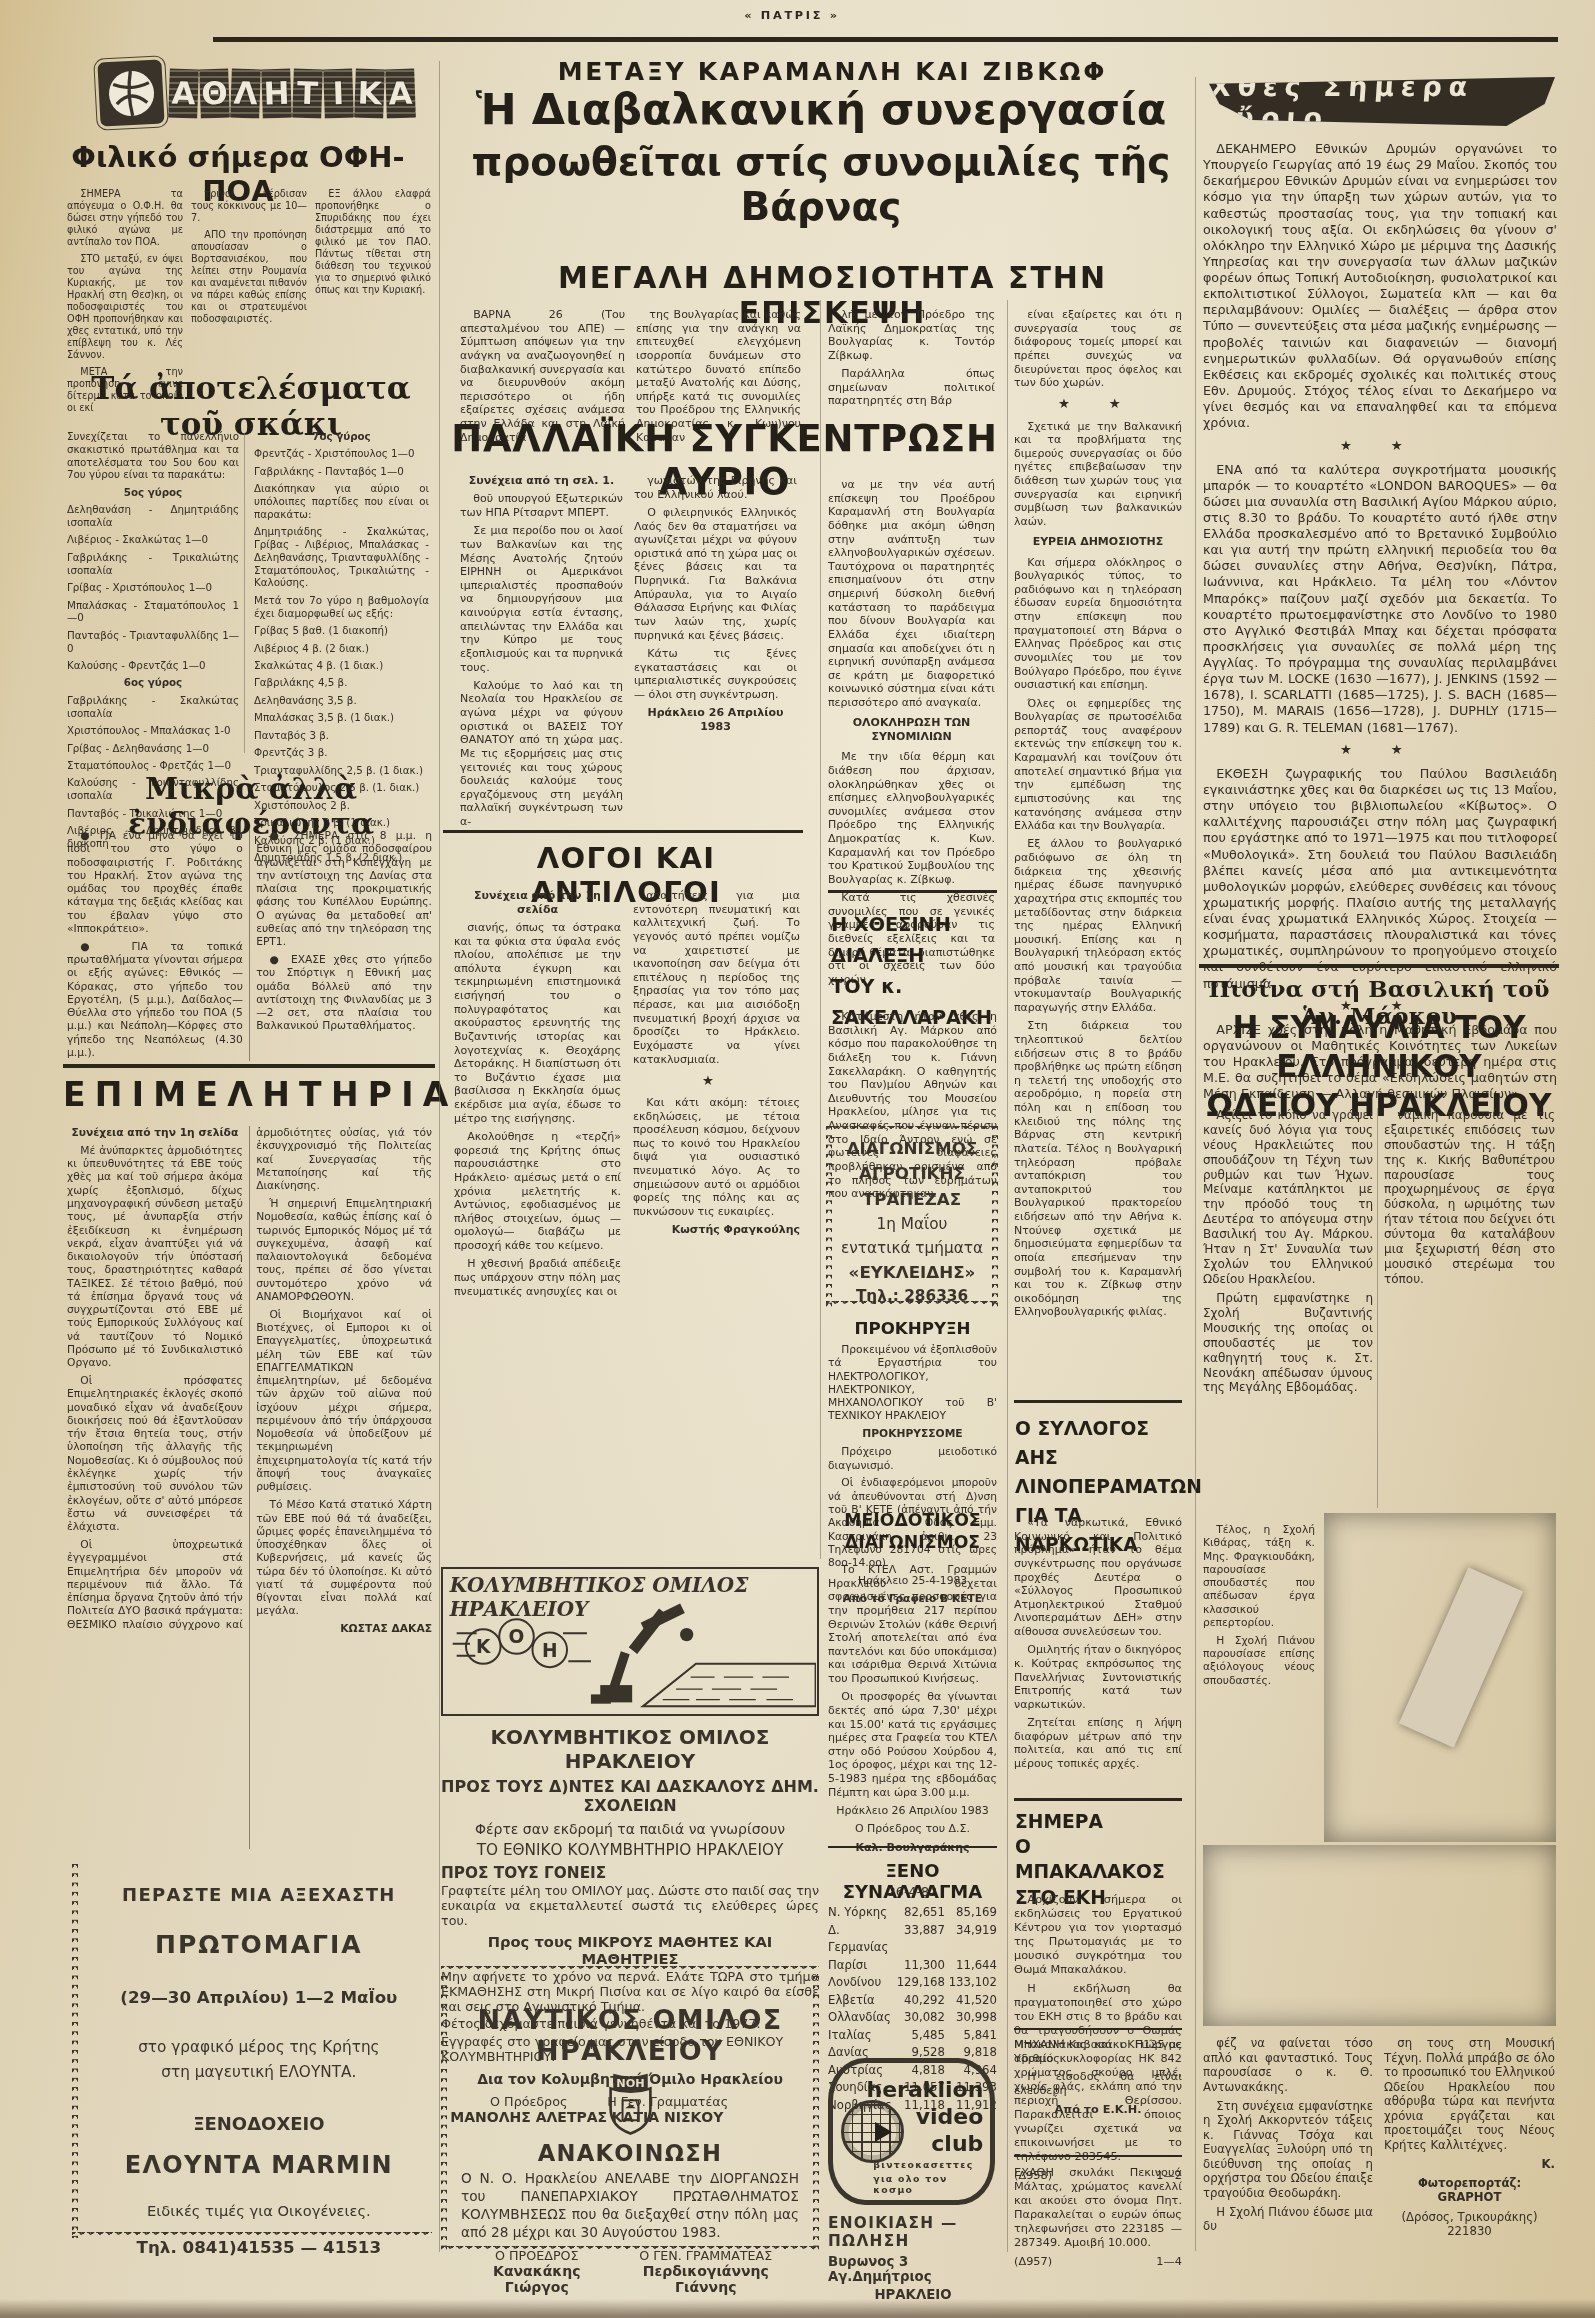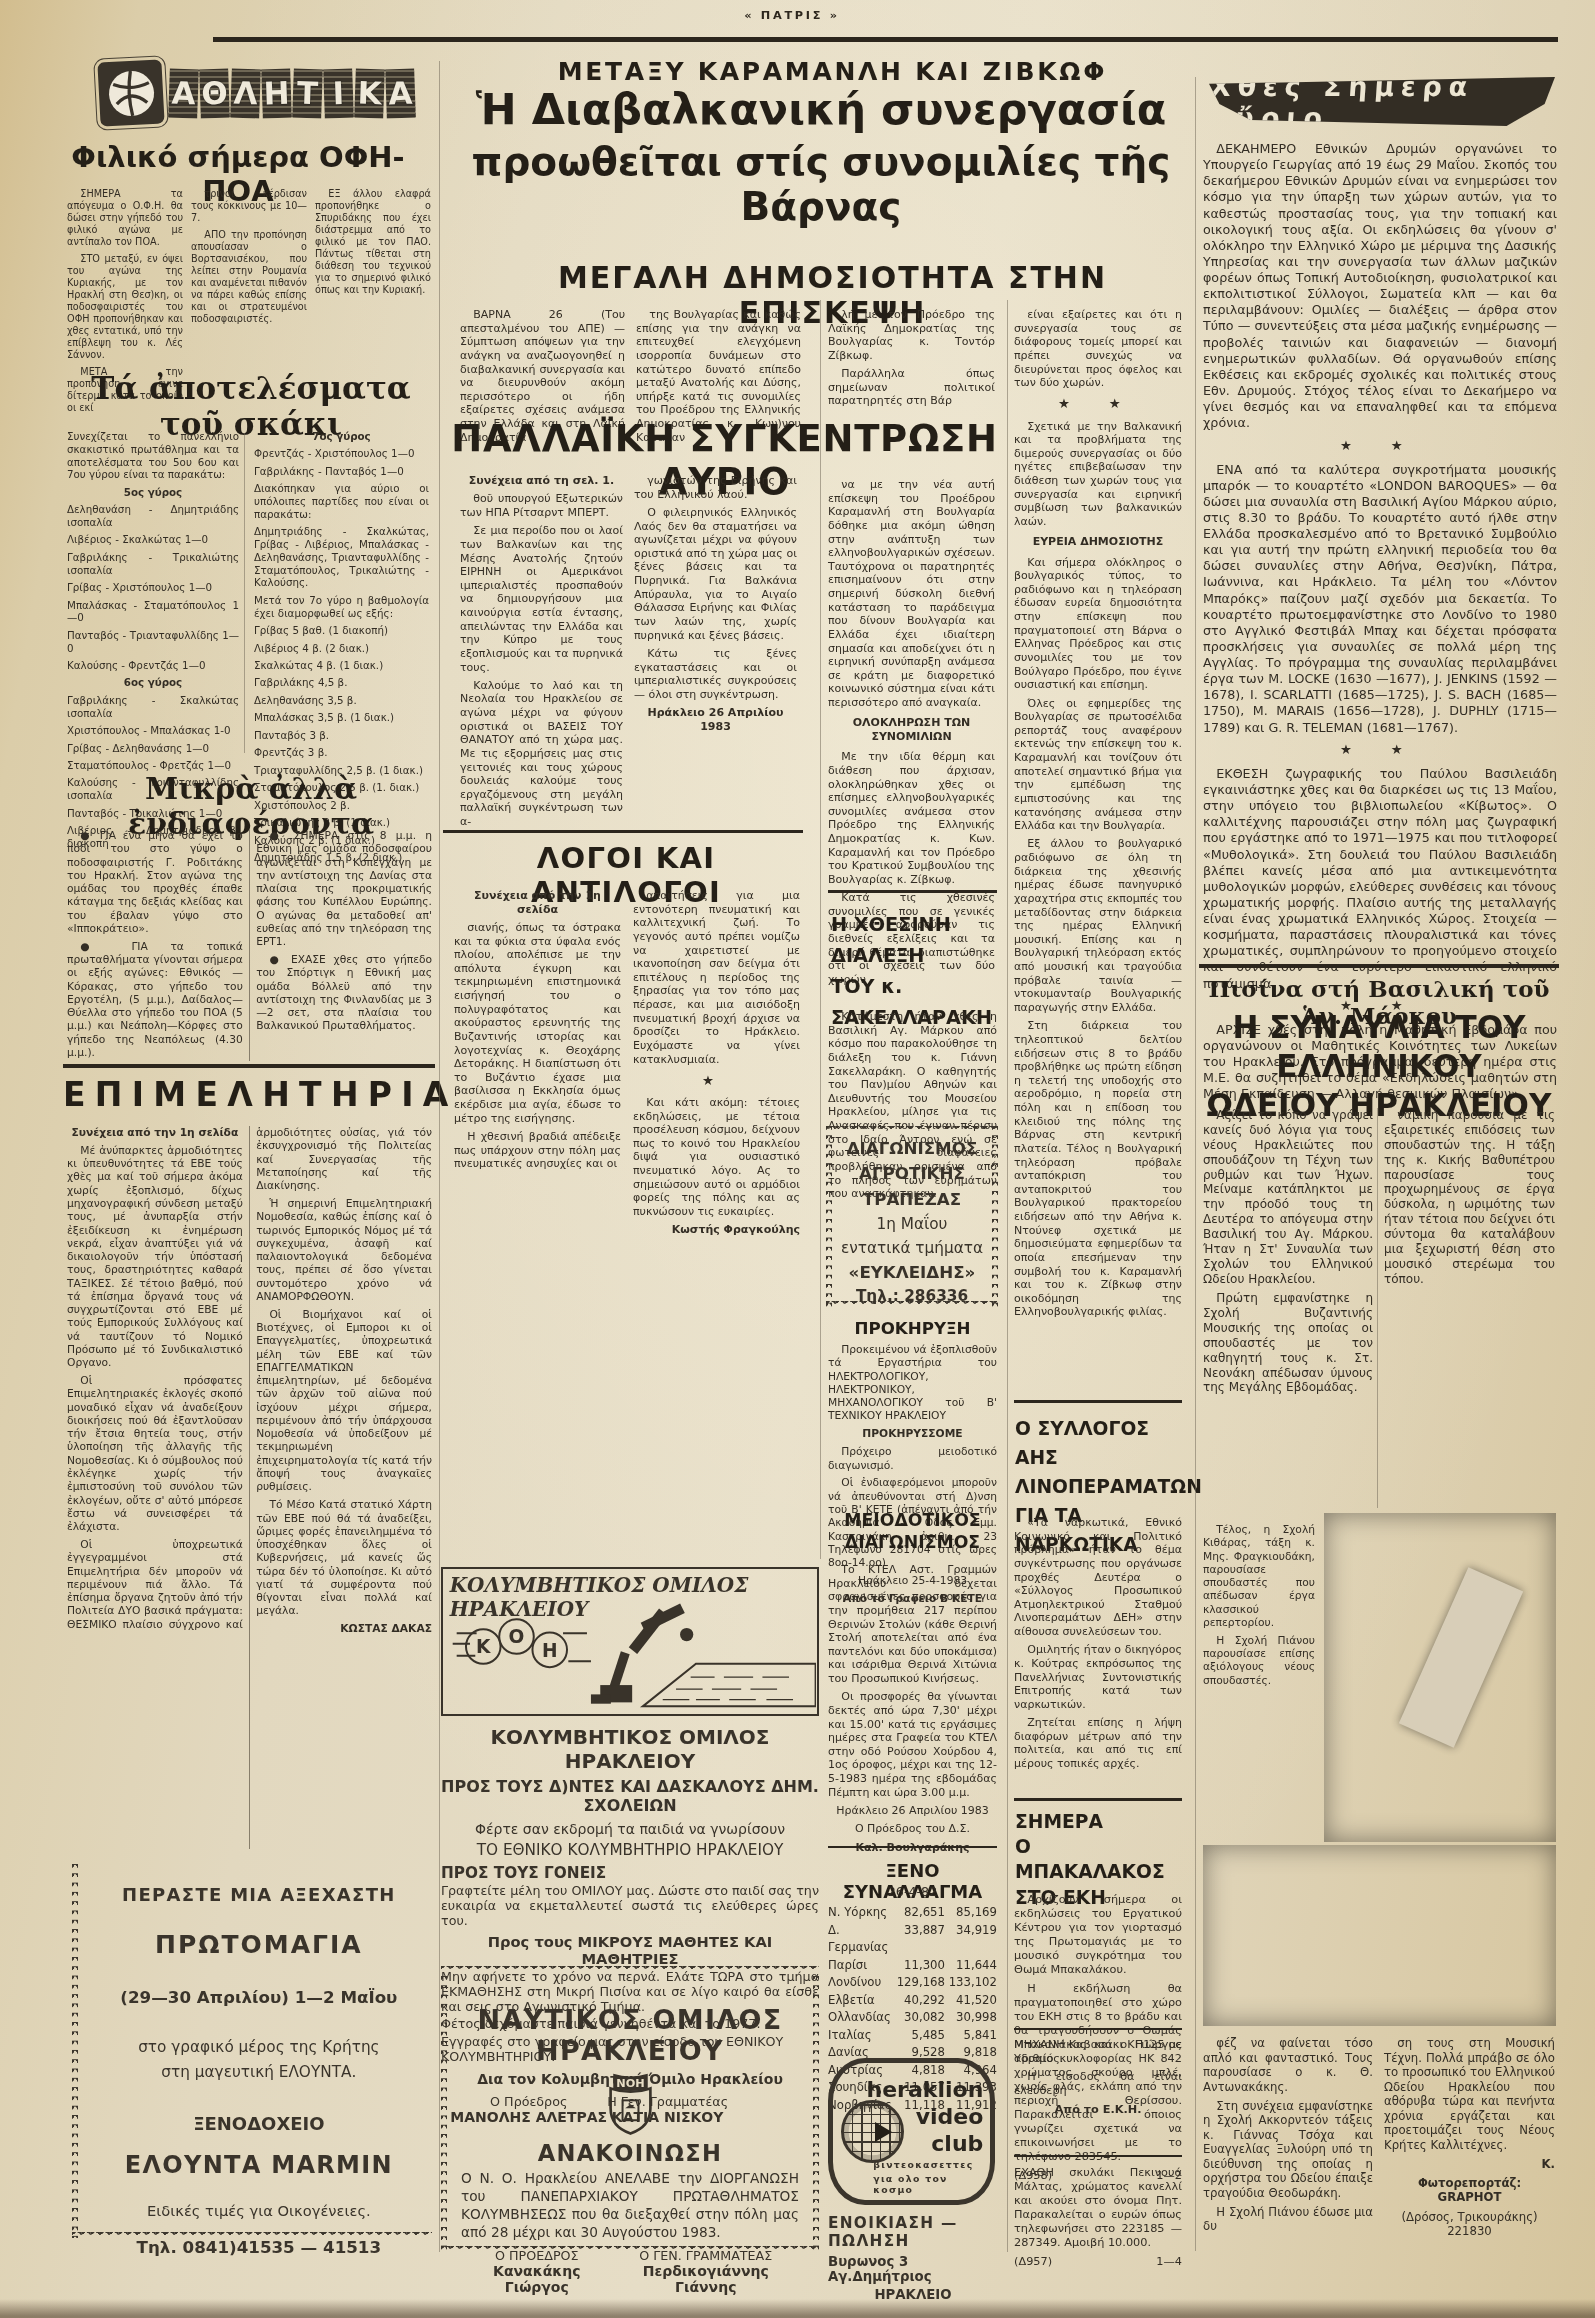--- a/index.html
+++ b/index.html
@@ -250,20 +250,21 @@
       <p>Ο φιλειρηνικός Ελληνικός Λαός δεν θα σταματήσει να αγωνίζεται μέχρι να φύγουν οριστικά από τη χώρα μας οι ξένες βάσεις και τα Πυρηνικά. Για Βαλκάνια Απύραυλα, για το Αιγαίο Θάλασσα Ειρήνης και Φιλίας των λαών της, χωρίς πυρηνικά και ξένες βάσεις.</p>
       <p>Κάτω τις ξένες εγκαταστάσεις και οι ιμπεριαλιστικές συγκρούσεις — όλοι στη συγκέντρωση.</p>
       <p class="date-line">Ηράκλειο 26 Απριλίου 1983</p>
     </div>
 
   <div class="blk rule" style="left:443px;top:830px;width:360px;height:3.3px;"></div>
   <div class="blk head-sans ctr" style="left:448px;top:841px;width:356px;font-size:29px;letter-spacing:1.3px;">ΛΟΓΟΙ ΚΑΙ ΑΝΤΙΛΟΓΟΙ</div>
   <div class="blk body-text" style="left:454px;top:889px;width:167px;">
       <p class="cont-line">Συνέχεια από την 1η σελίδα</p>
       <p>σιανής, όπως τα όστρακα και τα φύκια στα ύφαλα ενός πλοίου, απολέπισε με την απόλυτα έγκυρη και τεκμηριωμένη επιστημονικά εισήγησή του ο πολυγραφότατος και ακούραστος ερευνητής της Βυζαντινής ιστορίας και λογοτεχνίας κ. Θεοχάρης Δετοράκης. Η διαπίστωση ότι το Βυζάντιο έχασε μια βασίλισσα η Εκκλησία όμως εκέρδισε μια αγία, έδωσε το μέτρο της εισήγησης.</p>
+      <p>Ακολούθησε η «τερζή» φορεσιά της Κρήτης όπως παρουσιάστηκε στο Ηράκλειο· αμέσως μετά ο επί χρόνια μελετητής κ. Αντώνιος, εφοδιασμένος με πλήθος στοιχείων, όμως —ομολογώ— διαβάζω με προσοχή κάθε του κείμενο.</p>
       <p>Η χθεσινή βραδιά απέδειξε πως υπάρχουν στην πόλη μας πνευματικές ανησυχίες και οι</p>
     </div>
   <div class="blk body-text" style="left:633px;top:889px;width:167px;">
       <p>απαιτήσεις για μια εντονότερη πνευματική και καλλιτεχνική ζωή. Το γεγονός αυτό πρέπει νομίζω να χαιρετιστεί με ικανοποίηση σαν δείγμα ότι επιτέλους η περίοδος της ξηρασίας για τον τόπο μας πέρασε, και μια αισιόδοξη πνευματική βροχή άρχισε να δροσίζει το Ηράκλειο. Ευχόμαστε να γίνει κατακλυσμιαία.</p>
       <p class="star-line">★</p>
       <p>Και κάτι ακόμη: τέτοιες εκδηλώσεις, με τέτοια προσέλευση κόσμου, δείχνουν πως το κοινό του Ηρακλείου διψά για ουσιαστικό πνευματικό λόγο. Ας το σημειώσουν αυτό οι αρμόδιοι φορείς της πόλης και ας πυκνώσουν τις ευκαιρίες.</p>
       <p class="sig-line">Κωστής Φραγκούλης</p>
     </div>
 
   <div class="blk" style="left:441px;top:1567px;width:378px;">

